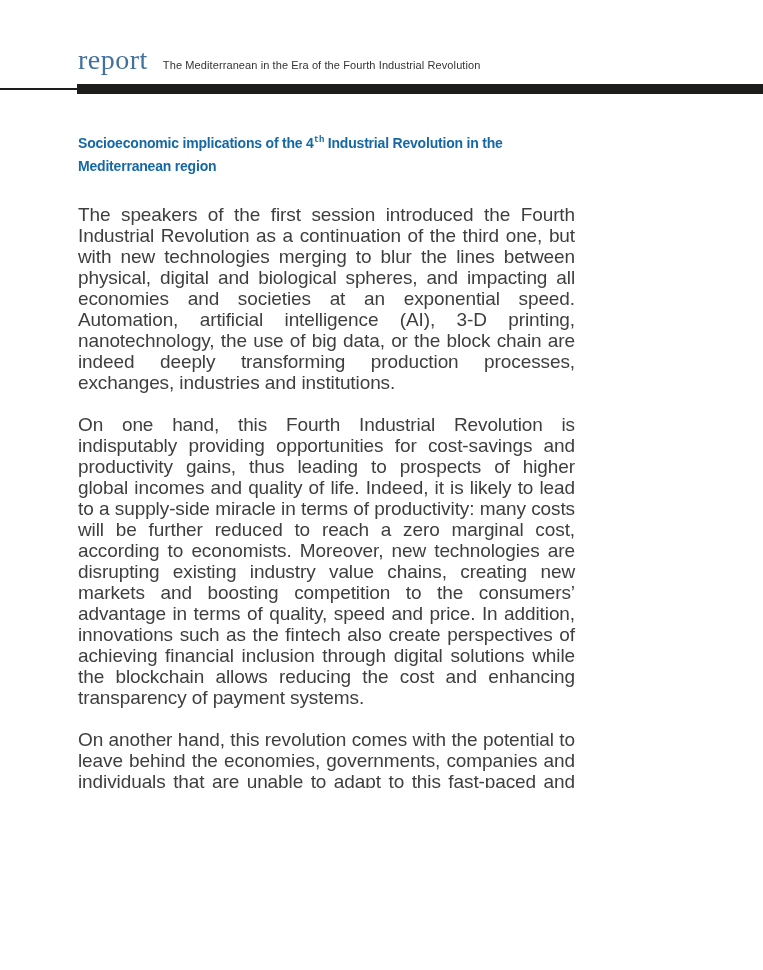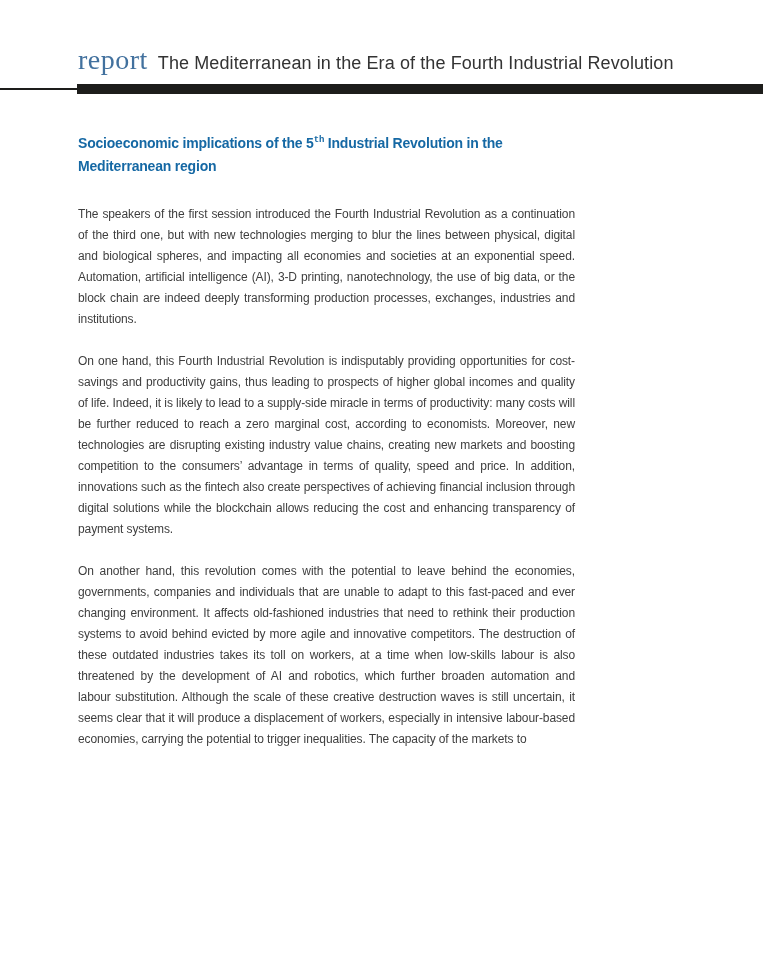--- a/index.html
+++ b/index.html
@@ -26,22 +26,22 @@
     white-space: nowrap;
   }
   .logo {
     font-family: "Liberation Serif", serif;
     font-size: 28px;
     line-height: 28px;
     color: #42719e;
     letter-spacing: 0.5px;
   }
   .header-title {
-    margin-left: 10px;
-    font-size: 18px;
+    margin-left: 15px;
+    font-size: 11px;
     color: #333333;
     letter-spacing: 0.1px;
   }
   .rule-thin {
     position: absolute;
     left: 0;
     top: 88px;
     width: 77px;
     height: 2px;
     background: #1d1d1b;
@@ -72,21 +72,21 @@
     text-align: left;
   }
   .heading sup {
     font-size: 9px;
     line-height: 0;
     vertical-align: super;
     font-family: Liberation Mono, monospace;
   }
   .body-para {
     margin: 0 0 21px 0;
-    font-size: 12px;
+    font-size: 19px;
     line-height: 21px;
     letter-spacing: -0.1px;
     color: #3e3e3e;
     text-align: justify;
   }
 
   
   .page-num {
     position: absolute;
     left: 543px;
@@ -124,21 +124,21 @@
   <header>
     <div class="header-row">
       <span class="logo">report</span>
       <span class="header-title">The Mediterranean in the Era of the Fourth Industrial Revolution</span>
     </div>
     <span class="rule-thin"></span>
     <span class="rule-thick"></span>
   </header>
 
   <main class="content">
-    <h1 class="heading"><span>Socioeconomic implications of the 5</span><sup>th</sup><span> Industrial Revolution in the Mediterranean region</span></h1>
+    <h1 class="heading"><span>Socioeconomic implications of the 4</span><sup>th</sup><span> Industrial Revolution in the Mediterranean region</span></h1>
 
     <p class="body-para">The speakers of the first session introduced the Fourth Industrial Revolution as a continuation of the third one, but with new technologies merging to blur the lines between physical, digital and biological spheres, and impacting all economies and societies at an exponential speed. Automation, artificial intelligence (AI), 3-D printing, nanotechnology, the use of big data, or the block chain are indeed deeply transforming production processes, exchanges, industries and institutions.</p>
 
     <p class="body-para">On one hand, this Fourth Industrial Revolution is indisputably providing opportunities for cost-savings and productivity gains, thus leading to prospects of higher global incomes and quality of life. Indeed, it is likely to lead to a supply-side miracle in terms of productivity: many costs will be further reduced to reach a zero marginal cost, according to economists. Moreover, new technologies are disrupting existing industry value chains, creating new markets and boosting competition to the consumers’ advantage in terms of quality, speed and price. In addition, innovations such as the fintech also create perspectives of achieving financial inclusion through digital solutions while the blockchain allows reducing the cost and enhancing transparency of payment systems.</p>
 
     <p class="body-para">On another hand, this revolution comes with the potential to leave behind the economies, governments, companies and individuals that are unable to adapt to this fast-paced and ever changing environment. It affects old-fashioned industries that need to rethink their production systems to avoid behind evicted by more agile and innovative competitors. The destruction of these outdated industries takes its toll on workers, at a time when low-skills labour is also threatened by the development of AI and robotics, which further broaden automation and labour substitution. Although the scale of these creative destruction waves is still uncertain, it seems clear that it will produce a displacement of workers, especially in intensive labour-based economies, carrying the potential to trigger inequalities. The capacity of the markets to</p>
   </main>
 
   <footer>
     <span class="page-num">7</span>

